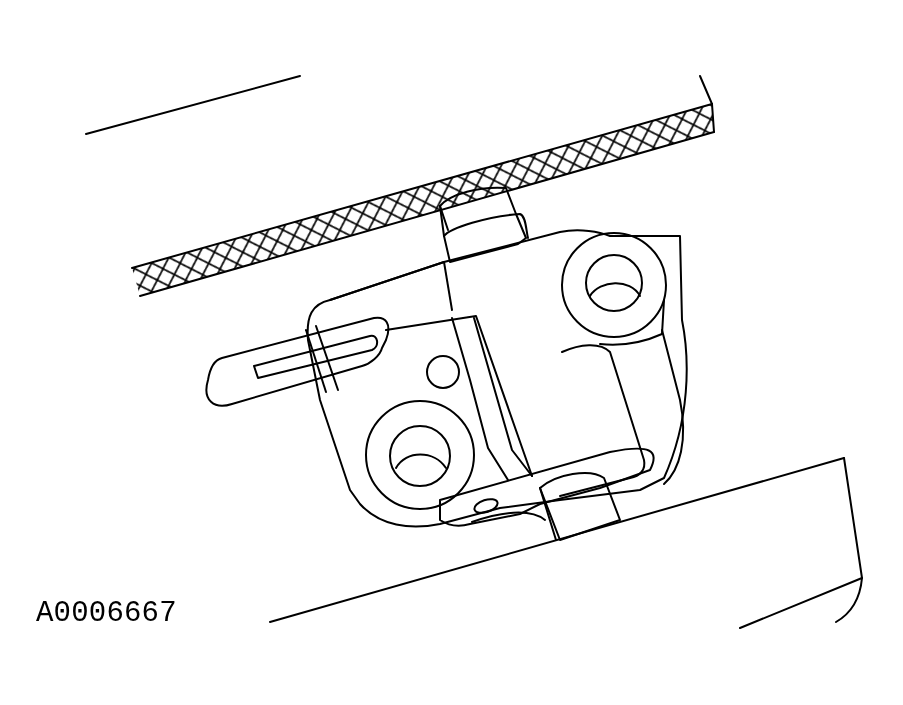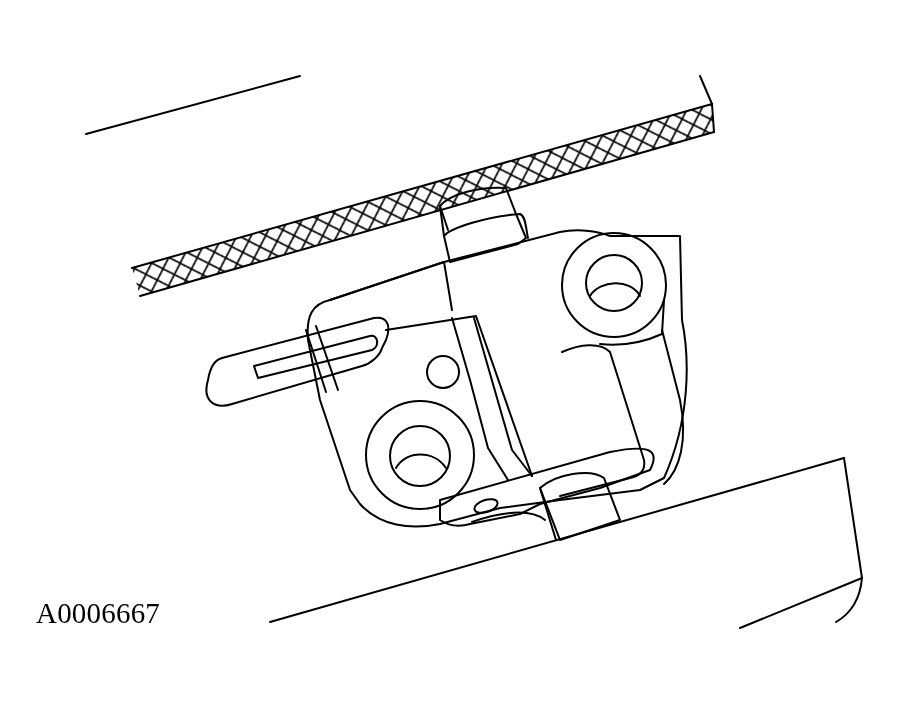--- a/index.html
+++ b/index.html
@@ -14,21 +14,21 @@
     position: absolute;
     left: 0; top: 0;
     width: 903px; height: 705px;
   }
   .ln { fill: none; stroke: #000; stroke-width: 2; stroke-linecap: round; stroke-linejoin: round; }
   .hatch { stroke: #000; stroke-width: 1.6; }
   .label {
     position: absolute;
     left: 36px;
     top: 597px;
-    font-family: Liberation Serif, serif;
+    font-family: Liberation Mono, monospace;
     font-size: 29px;
     color: #000;
     letter-spacing: 0.2px;
   }
 </style>
 </head>
 <body>
 
 <div class="canvas">
   <svg class="drawing" viewBox="0 0 903 705">

